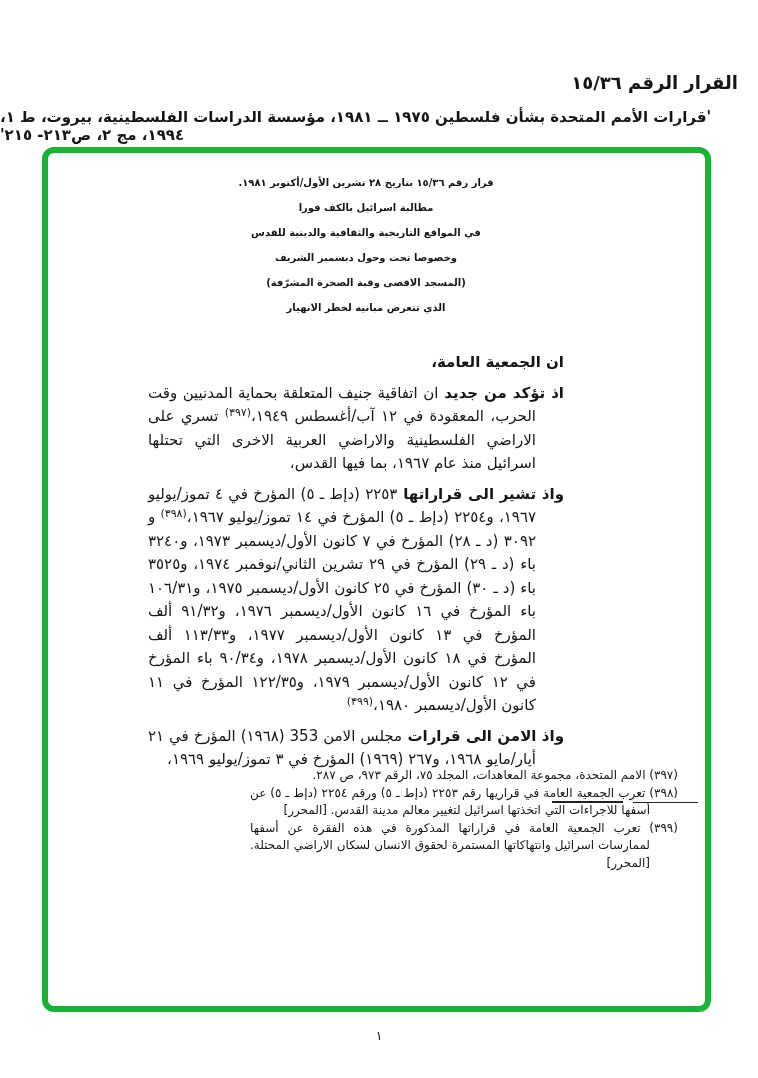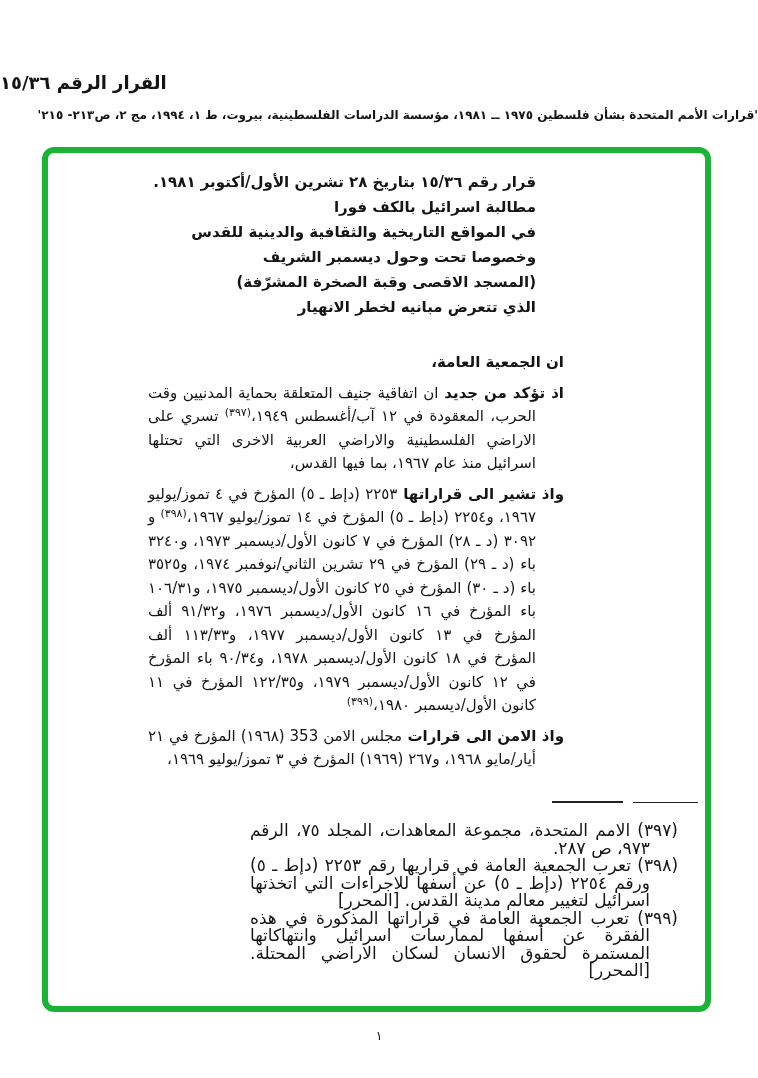--- a/index.html
+++ b/index.html
@@ -11,50 +11,51 @@
     position: relative;
     width: 758px;
     height: 1078px;
     font-family: "DejaVu Sans", sans-serif;
     color: #151515;
     overflow: hidden;
   }
   .hdr-title {
     position: absolute;
     top: 72px; left: 0; right: 20px;
-    text-align: left;
+    text-align: right;
     direction: rtl;
     font-size: 18px;
     font-weight: bold;
     letter-spacing: 0.5px;
   }
   .hdr-source {
     position: absolute;
     top: 108px; left: 0; right: 0;
-    text-align: right;
+    text-align: left;
     direction: rtl;
-    font-size: 12px;
+    font-size: 15px;
     font-weight: bold;
   }
   .frame {
     position: absolute;
     left: 42px; top: 147px;
     width: 669px; height: 865px;
     box-sizing: border-box;
     border: 6px solid #1ab336;
     border-radius: 12px;
     background: transparent;
   }
   .title-block {
     position: absolute;
-    left: 132px; top: 170px;
+    left: 164px; top: 170px;
     width: 404px;
     direction: rtl;
+    text-align: center;
     font-weight: bold;
-    font-size: 15px;
+    font-size: 10px;
     line-height: 25px;
   }
   .t-line { white-space: nowrap; }
   .body-block {
     position: absolute;
     left: 148px; top: 351px;
     width: 430px;
     direction: rtl;
     font-size: 15px;
     line-height: 23.5px;
@@ -78,24 +79,24 @@
     background: #222;
   }
   .fn-sep-b {
     position: absolute;
     left: 633px; top: 802px;
     width: 65px; height: 1px;
     background: #222;
   }
   .fn-block {
     position: absolute;
-    left: 250px; top: 822px;
+    left: 250px; top: 767px;
     width: 428px;
     direction: rtl;
-    font-size: 17px;
+    font-size: 12px;
     line-height: 17.5px;
     text-align: justify;
   }
   .footnote {
     padding-right: 28px;
     text-indent: -28px;
   }
   .page-num {
     position: absolute;
     top: 1028px; left: 0; right: 0;

